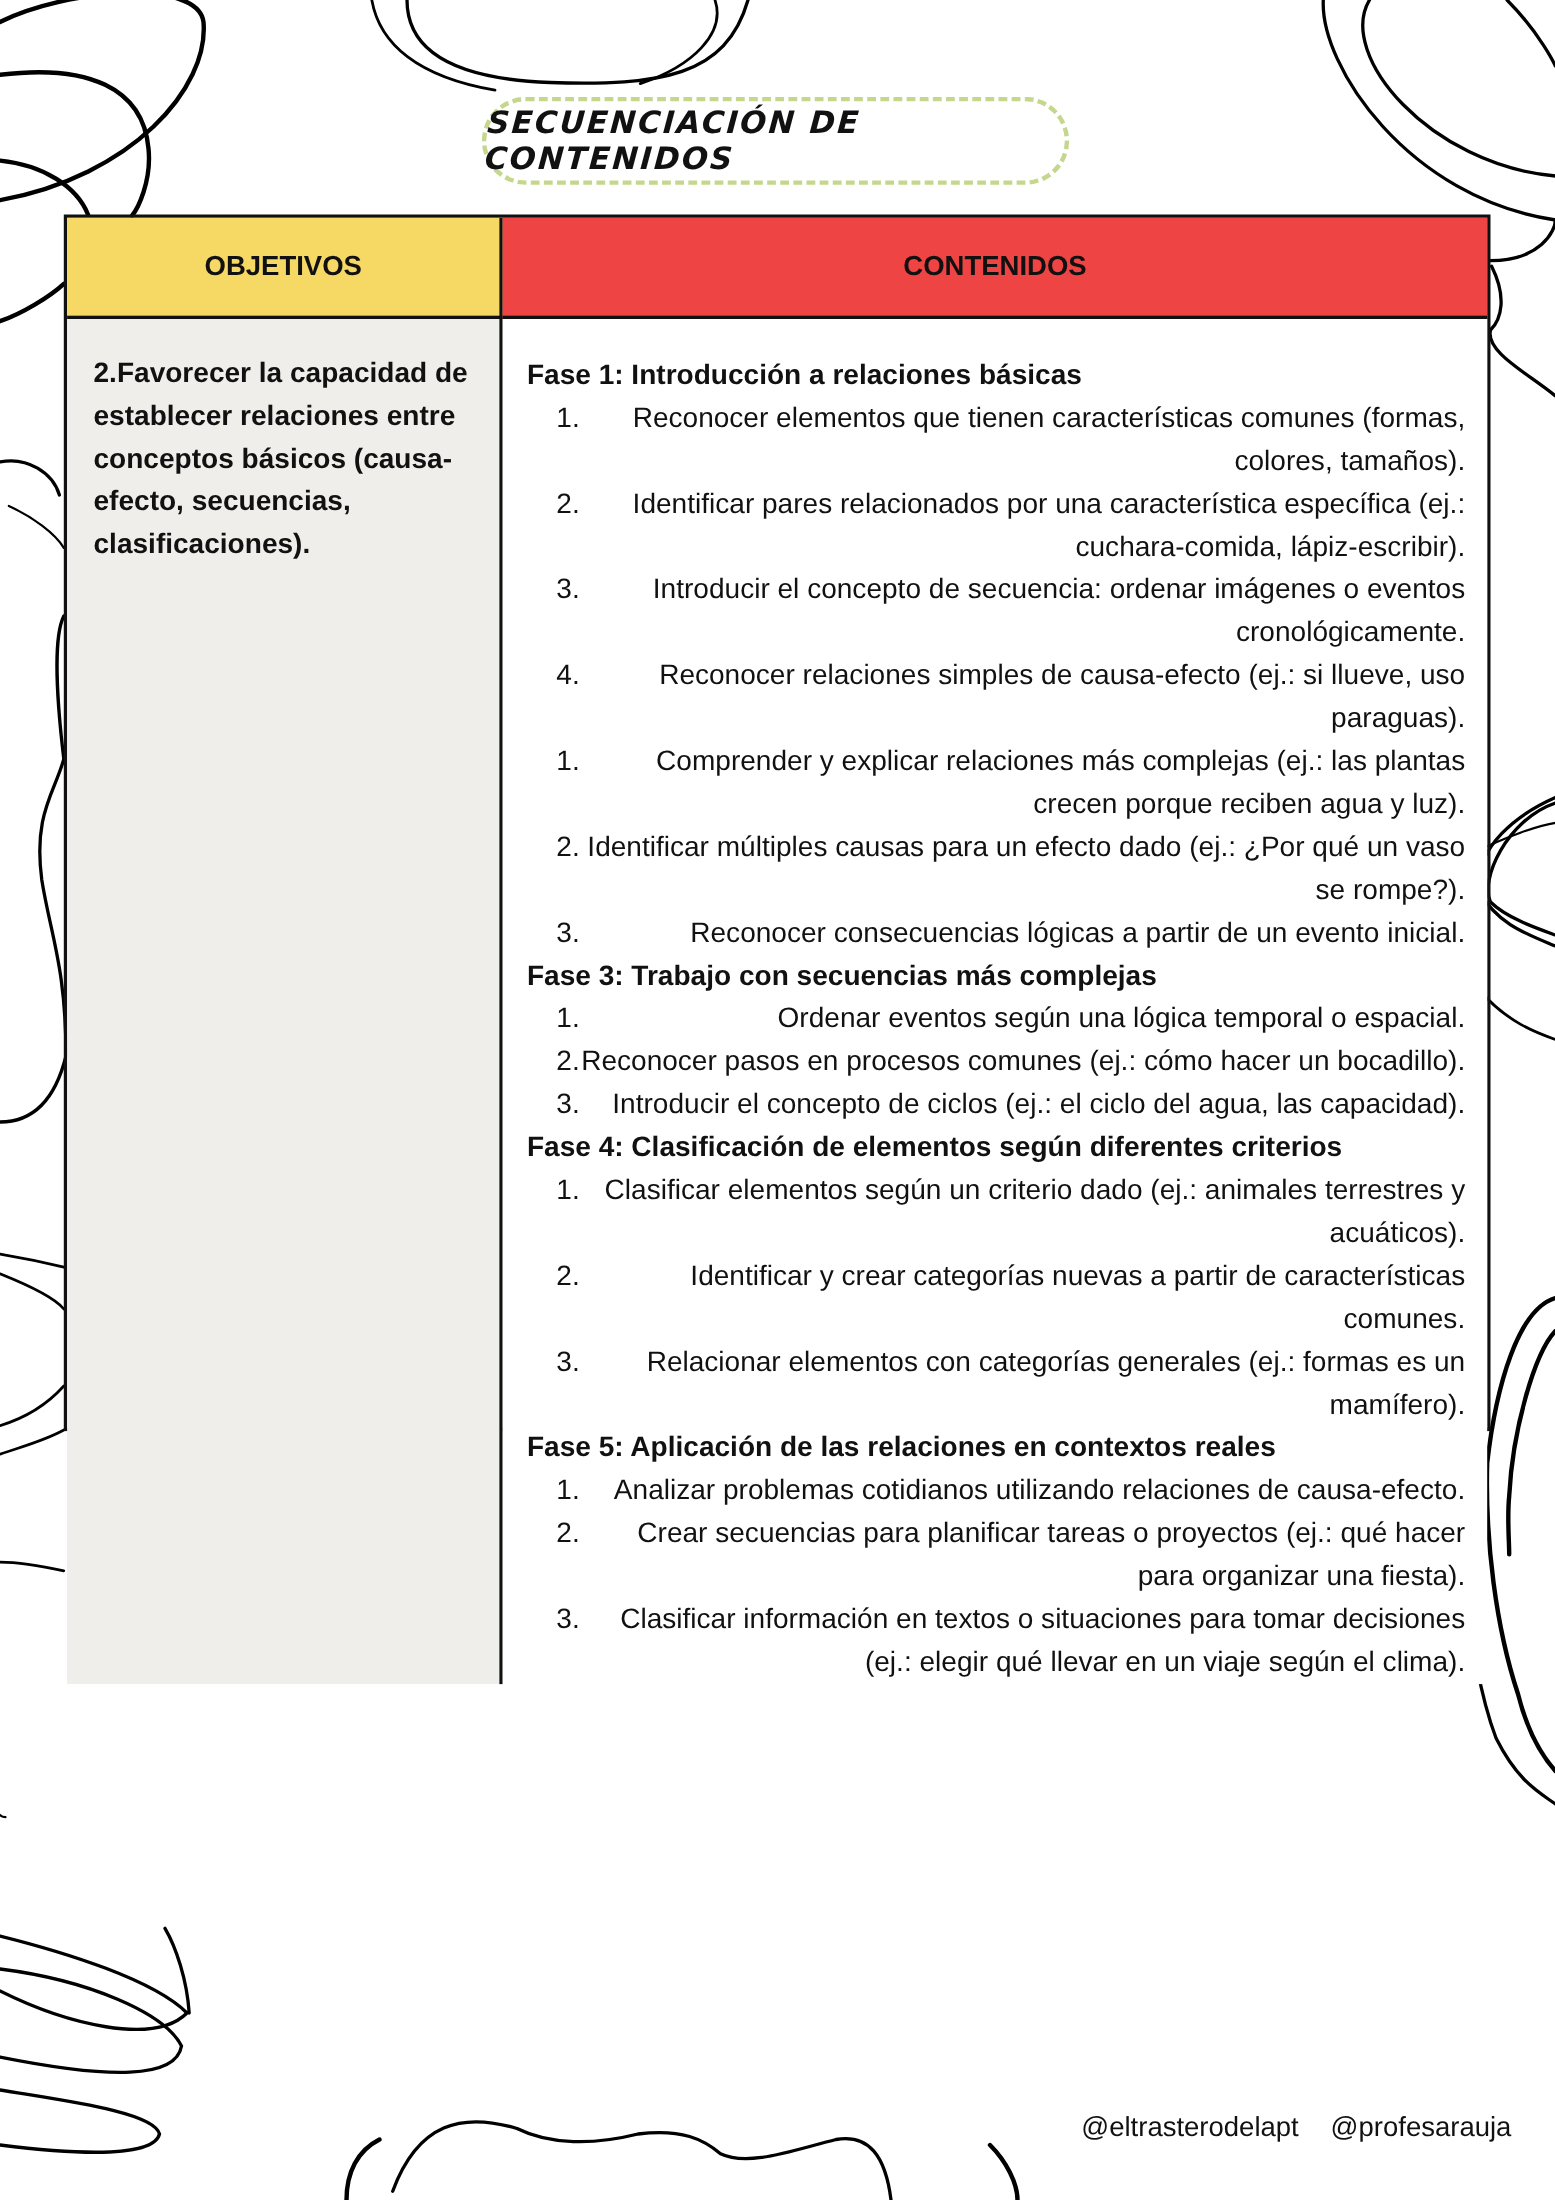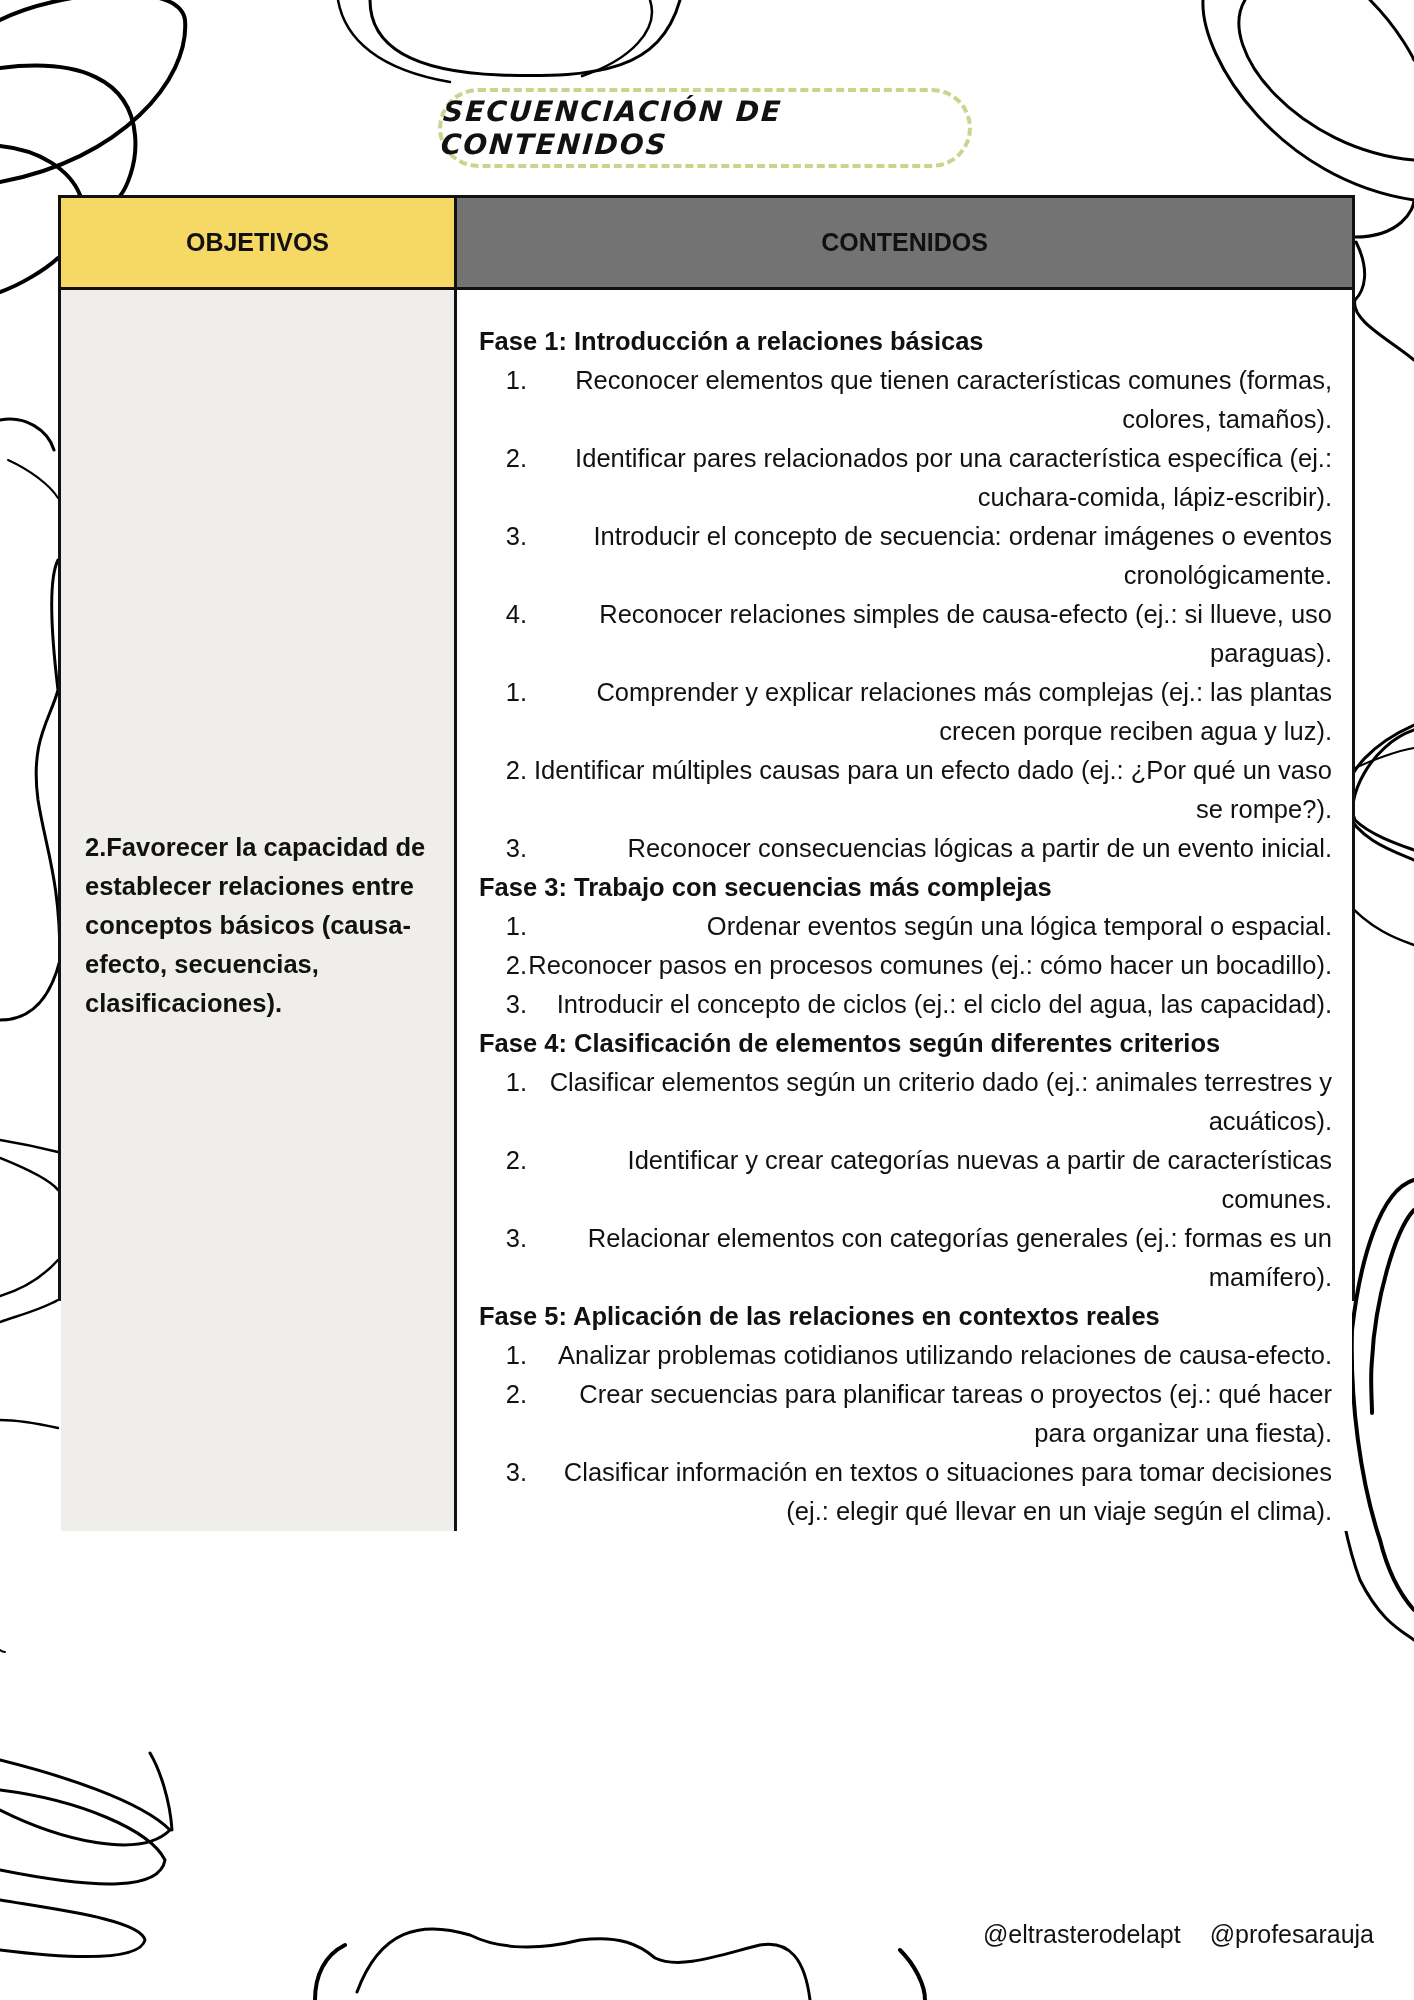--- a/index.html
+++ b/index.html
@@ -28,24 +28,24 @@
     position: absolute; left: 58px; top: 195px; width: 1297px; height: 1106px;
     border: 3px solid #111; box-sizing: border-box; z-index: 1;
     display: grid; grid-template-columns: 396px 1fr; grid-template-rows: 92px 1fr;
   }
   .th {
     display: flex; align-items: center; justify-content: center;
     font-weight: bold; font-size: 25px; color: #111;
     border-bottom: 3px solid #111;
   }
   .th.obj { background: #f6d864; border-right: 3px solid #111; }
-  .th.cont { background: #737373; }
+  .th.cont { background: #ef4444; }
   .td-obj {
     background: #efeeea; border-right: 3px solid #111;
-    display: flex; align-items: center;
+    display: flex; align-items: flex-start;
     padding: 0 22px 0 24px; box-sizing: border-box;
   }
   .td-obj p { margin: 0; font-weight: bold; font-size: 25.5px; line-height: 39px; padding-top: 30px; }
   .td-cont {
     background: #ffffff; padding: 32px 20px 0 22px; box-sizing: border-box;
     font-size: 25.5px; line-height: 39px;
   }
   .phase-title { font-weight: bold; margin: 0; }
   .phase-list { list-style: none; margin: 0; padding: 0; }
   .phase-list li { display: flex; }

